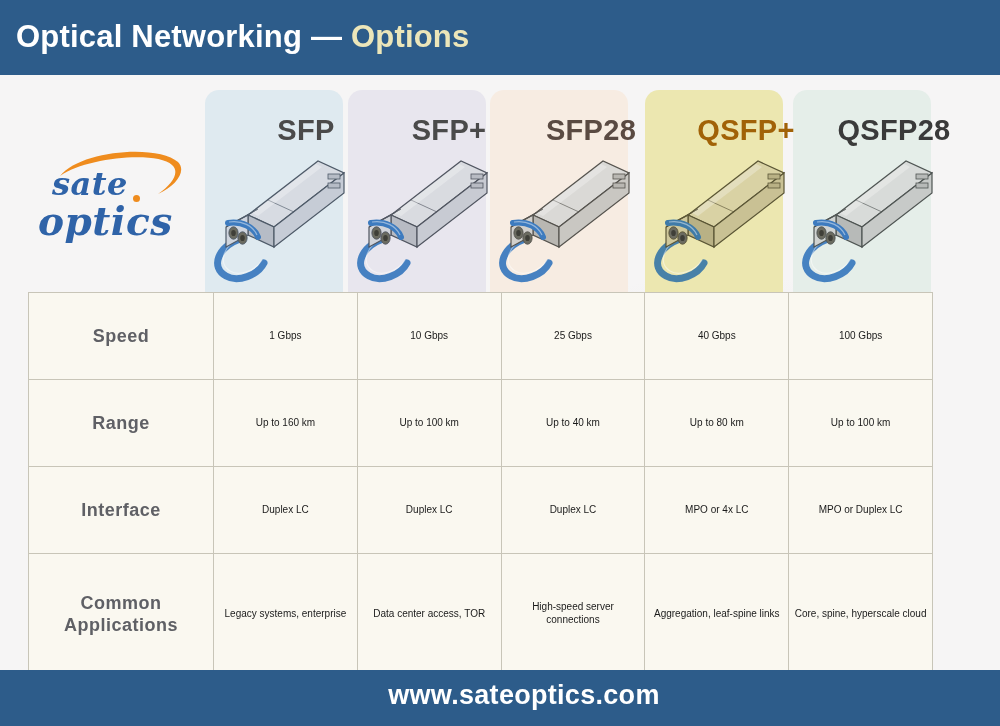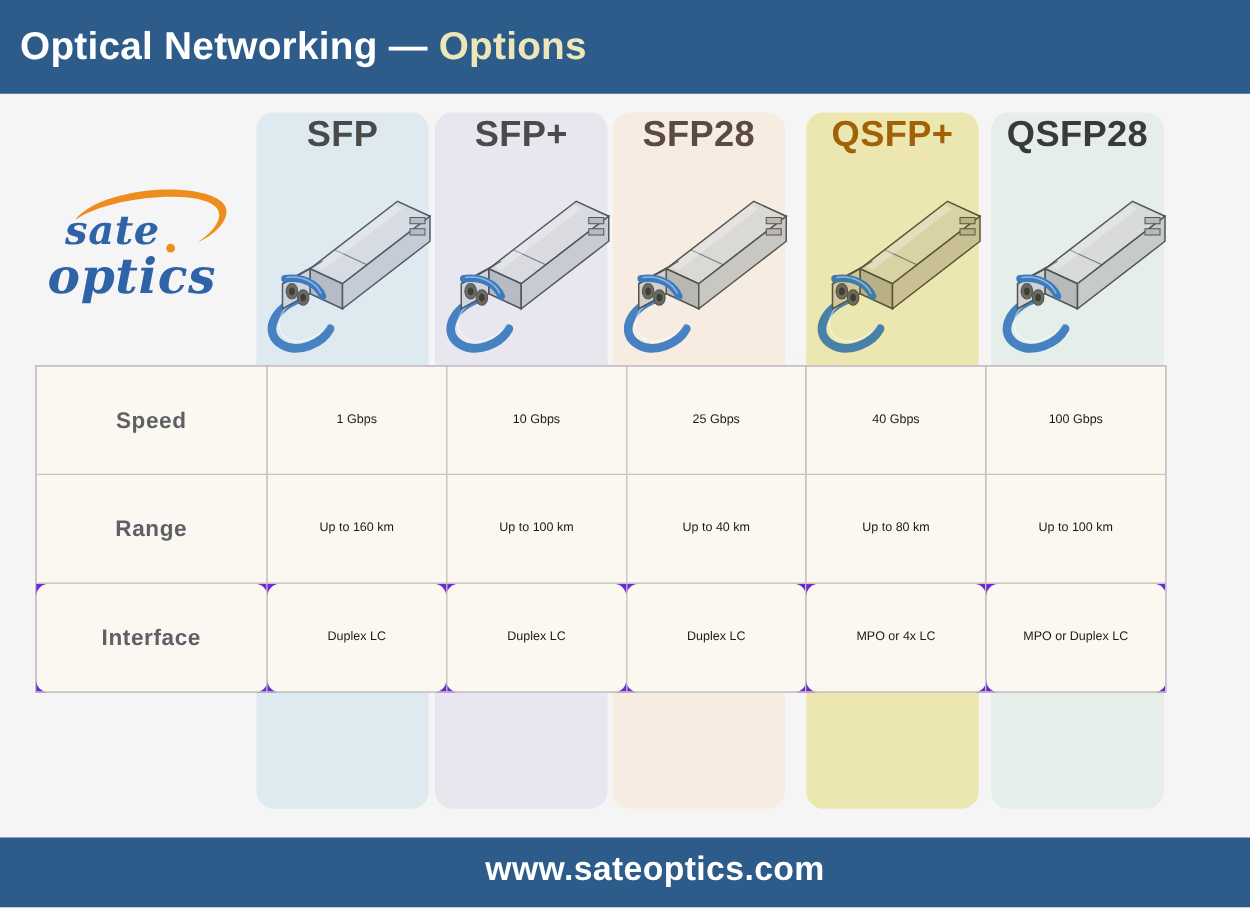--- a/index.html
+++ b/index.html
@@ -69,27 +69,28 @@
     position: absolute;
     top: 90px;
     width: 138px;
     height: 557px;
     border-radius: 14px;
   }
 
   
   .col-head {
     position: absolute;
-    top: 92px;
+    top: 114px;
     width: 138px;
     text-align: center;
     font-size: 29px;
     font-weight: bold;
     color: #4a4a4a;
     letter-spacing: 0.3px;
+    margin-left: 32px;
   }
 
   
   #logo {
     position: absolute;
     left: 34px; top: 148px;
     width: 166px; height: 92px;
   }
   #logo-sate, #logo-optics {
     position: absolute;
@@ -141,21 +142,21 @@
   #spec-table td.rowlabel {
     width: 178px;
     font-size: 18px;
     font-weight: bold;
     color: #5f6065;
     letter-spacing: 0.5px;
     line-height: 1.25;
   }
   #spec-table tr.r-speed td { height: 78px; }
   #spec-table tr.r-range td { height: 78px; }
-  #spec-table tr.r-iface td { height: 78px; border-radius: 10px; }
+  #spec-table tr.r-iface td { height: 78px; }
   #spec-table tr.r-apps  td { height: 112px; }
 </style>
 </head>
 <body>
 
 <div id="bg-wash"></div>
 
 <div id="header-bar"></div>
 <div id="header-title">
   <span>Optical Networking</span>
@@ -360,17 +361,28 @@
         <td>Up to 100 km</td>
       </tr>
       <tr class="r-iface">
         <td class="rowlabel">Interface</td>
         <td>Duplex LC</td>
         <td>Duplex LC</td>
         <td>Duplex LC</td>
         <td>MPO or 4x LC</td>
         <td>MPO or Duplex LC</td>
       </tr>
+      <tr class="r-apps">
+        <td class="rowlabel">
+          <div>Common</div>
+          <div>Applications</div>
+        </td>
+        <td>Legacy systems, enterprise</td>
+        <td>Data center access, TOR</td>
+        <td>High-speed server connections</td>
+        <td>Aggregation, leaf-spine links</td>
+        <td>Core, spine, hyperscale cloud</td>
+      </tr>
     </tbody>
 </table>
 
 <div id="footer-bar"></div>
 <div id="footer-url">www.sateoptics.com</div>
 
 </body></html>

